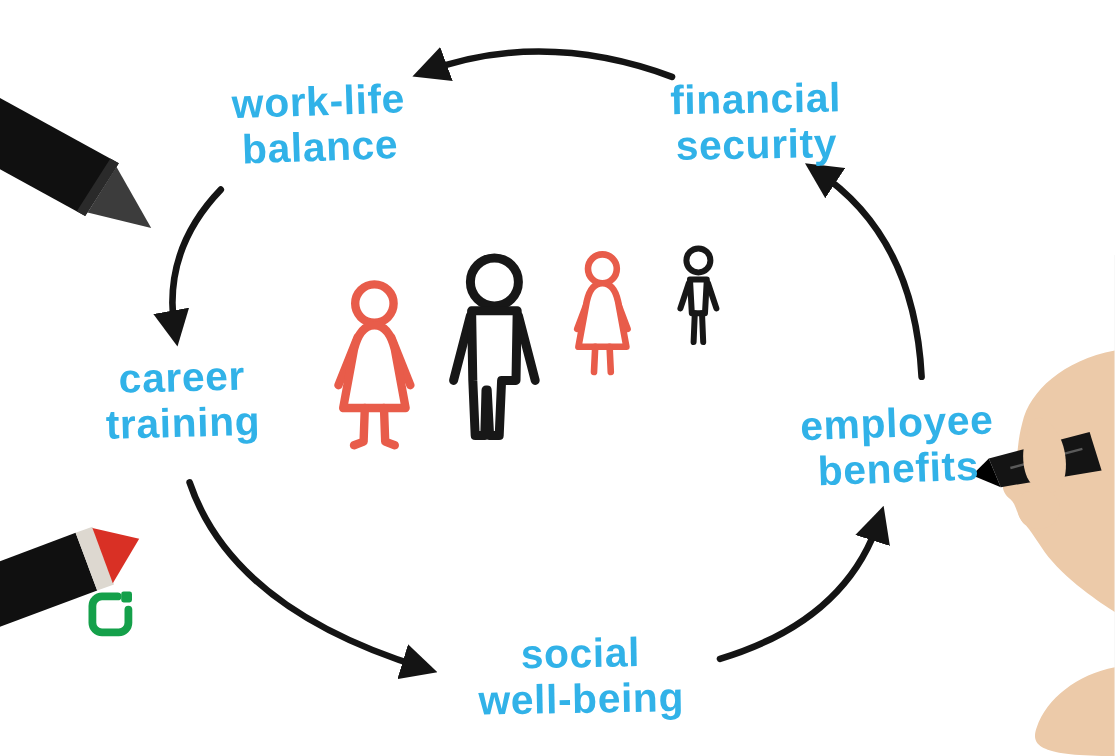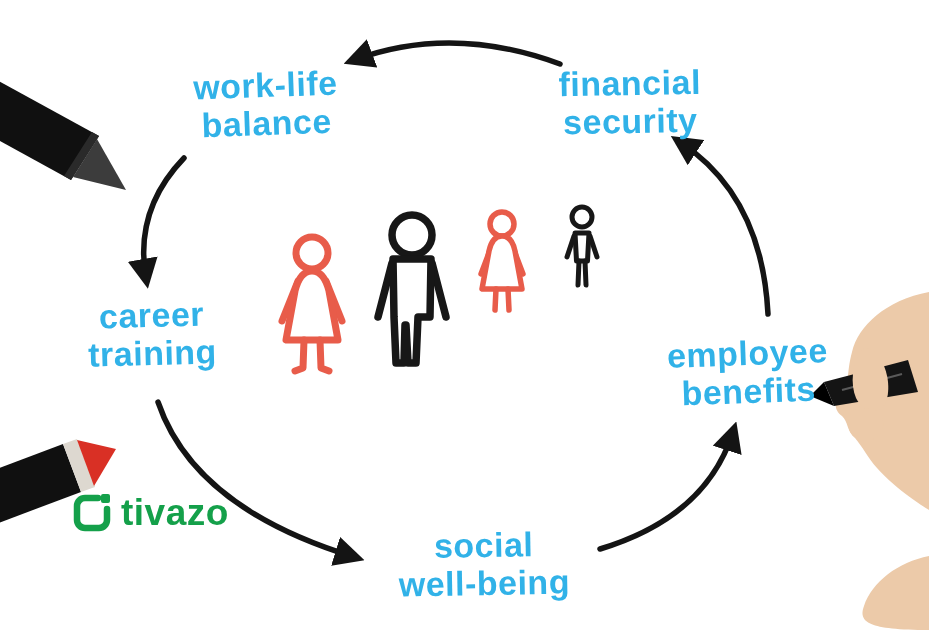--- a/index.html
+++ b/index.html
@@ -133,16 +133,15 @@
   <div class="node-label n4">
     <span>career</span>
     <span>training</span>
   </div>
 
   <div class="logo">
     <svg width="40" height="40" viewBox="0 0 40 40">
       <path d="M26 5 H13 A8 8 0 0 0 5 13 V27 A8 8 0 0 0 13 35 H27 A8 8 0 0 0 35 27 V16" fill="none" stroke-width="6.5" stroke-linecap="round" style="stroke:var(--logo-green,#14a04a)"></path>
       <rect x="29" y="1" width="9" height="9" rx="2" style="fill:var(--logo-green,#14a04a)"></rect>
     </svg>
-    <span class="logo-text">tivazo</span>
   </div>
 
 </div>
 
 </body></html>

